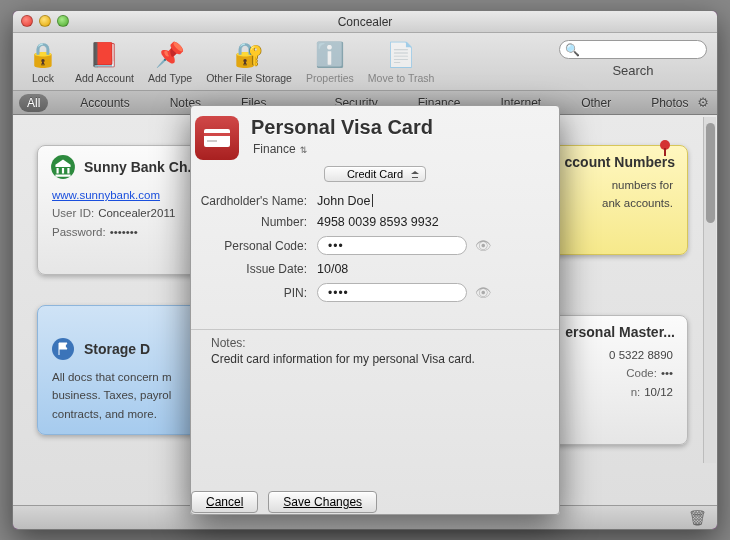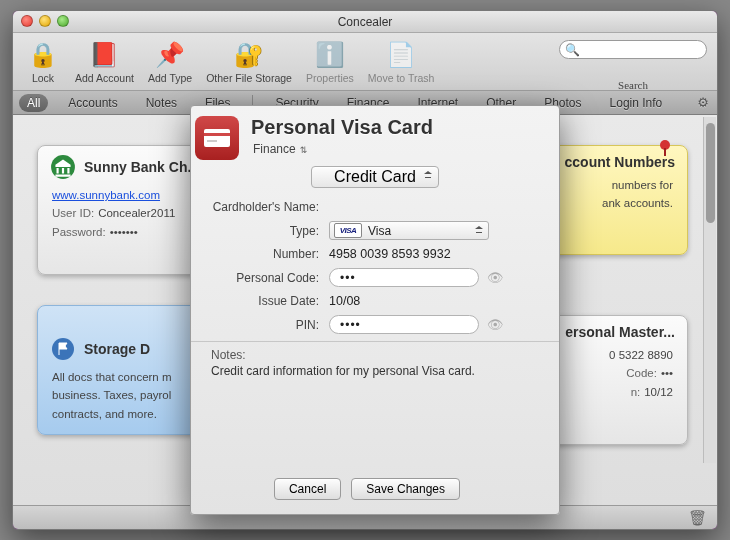--- a/index.html
+++ b/index.html
@@ -70,34 +70,34 @@
     padding: 4px 4px 0 0;
   }
   .t-search input {
     width: 148px; height: 19px;
     border: 1px solid #9a9a9a;
     border-radius: 10px;
     padding: 0 8px 0 22px;
     background: #fff;
     font-size: 11px;
   }
-  .t-search .label { font-size: 11px; color: #444; margin-top: 20px; font-family: Liberation Serif, serif; }
+  .t-search .label { font-size: 13px; color: #444; margin-top: 4px; }
   .t-search .wrap { position: relative; }
   .t-search .mag {
     position: absolute; left: 6px; top: 3px; font-size: 12px; color: #888;
   }
 
   
   .tabbar {
     height: 24px;
     background: linear-gradient(#bfbfbf,#a7a7a7);
     border-bottom: 1px solid #7d7d7d;
     display: flex; align-items: center;
     padding: 0 6px;
-    gap: 12px;
+    gap: 24px;
     color: #333;
     font-size: 12px;
     text-shadow: 0 1px 0 rgba(255,255,255,.4);
     position: relative;
   }
   .tab { padding: 2px 8px; cursor: default; }
   .tab.active {
     background: linear-gradient(#7d7d7d,#616161);
     color: #fff;
     text-shadow: 0 -1px 0 rgba(0,0,0,.3);
@@ -214,36 +214,36 @@
   }
   .sheet-type {
     display: flex; justify-content: center;
     padding: 2px 0 8px 0;
   }
   .type-pill {
     background: linear-gradient(#fdfdfd,#e6e6e6);
     border: 1px solid #aeaeae;
     border-radius: 4px;
     padding: 1px 22px 1px 22px;
-    font-size: 16px;
+    font-size: 11px;
     position: relative;
     box-shadow: inset 0 1px 0 #fff;
   }
   .type-pill::after {
     content: "";
     position: absolute; right: 6px; top: 4px;
     width: 0; height: 0;
     border-left: 4px solid transparent;
     border-right: 4px solid transparent;
     border-bottom: 3px solid #555;
     box-shadow: 0 5px 0 -1px #555;
   }
 
   .form {
-    padding: 4px 20px 0 16px;
+    padding: 4px 20px 0 4px;
   }
   .row {
     display: flex; align-items: center;
     margin-bottom: 7px;
   }
   .row .flab {
     width: 112px; text-align: right;
     font-size: 12px; color: #444;
     margin-right: 10px;
   }
@@ -302,29 +302,29 @@
     border-bottom: 3px solid #555;
     box-shadow: 0 5px 0 -1px #555;
   }
   .eye {
     font-size: 13px; color: #aaa; margin-left: 8px;
   }
   .notes-sec {
     padding: 6px 20px 0 20px;
     font-size: 12px;
     border-top: 1px solid #c7c7c7;
-    margin-top: 0;
+    margin-top: 20px;
   }
   .notes-sec .nlabel { color: #555; margin-bottom: 2px; }
   .notes-sec .ntext { color: #333; }
 
   .sheet-buttons {
     margin-top: auto;
-    padding: 10px 16px 14px 0;
-    display: flex; justify-content: center; gap: 10px;
+    padding: 10px 16px 1px 0;
+    display: flex; justify-content: flex-start; gap: 10px; text-decoration: underline;
   }
   .btn {
     background: linear-gradient(#fdfdfd,#dedede);
     border: 1px solid #9a9a9a;
     border-radius: 4px;
     padding: 3px 14px;
     font-size: 12px;
     cursor: default;
     box-shadow: inset 0 1px 0 #fff;
   }
@@ -496,31 +496,23 @@
   </div>
 
   <div class="sheet-type">
     <div class="type-pill">Credit Card</div>
   </div>
 
   <div class="form">
 
     <div class="row">
       <div class="flab">Cardholder's Name:</div>
-    </div>
-
-    <div class="row">
-      <div class="flab">Type:</div>
-      <div class="fval">
-        <div class="type-combo">
-          <span class="visa-badge">VISA</span>
-          <span>Visa</span>
-        </div>
-      </div>
-    </div>
+      <div class="fval cursor-after">John Doe</div>
+    </div>
+
 
     <div class="row">
       <div class="flab">Number:</div>
       <div class="fval">4958 0039 8593 9932</div>
     </div>
 
     <div class="row">
       <div class="flab">Personal Code:</div>
       <div class="fval" style="display:flex;align-items:center;">
         <div class="pill-input">

